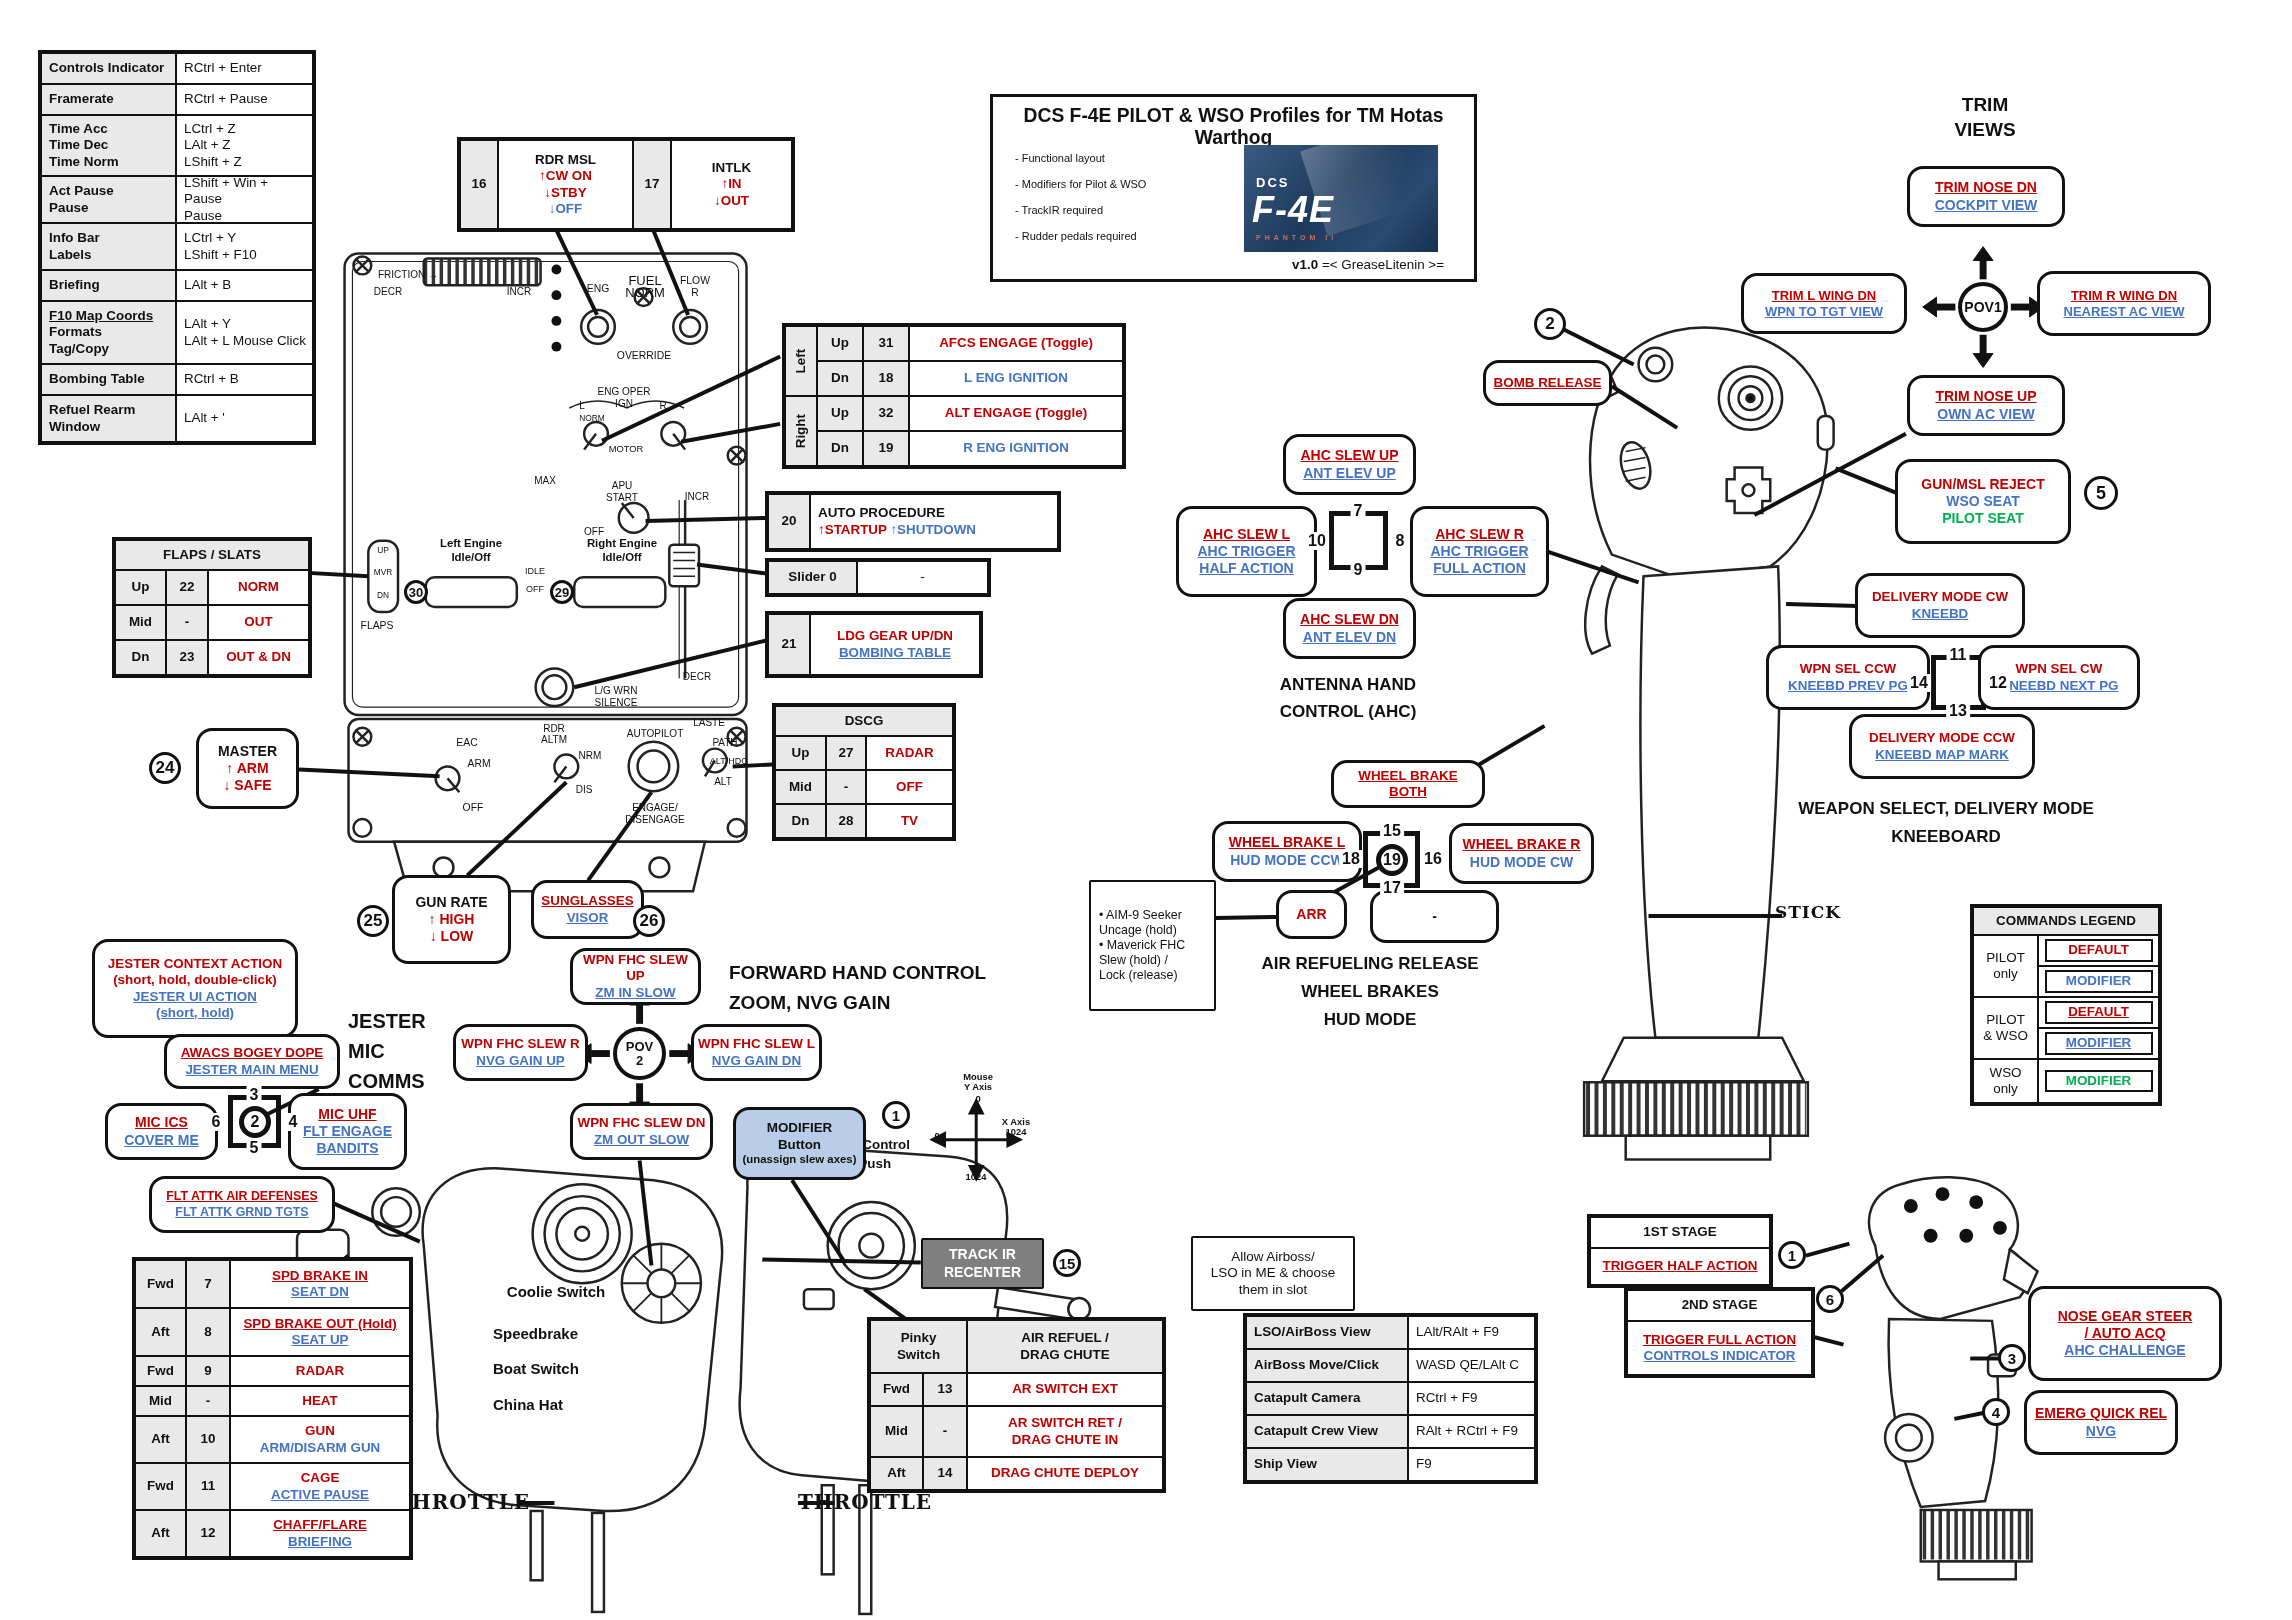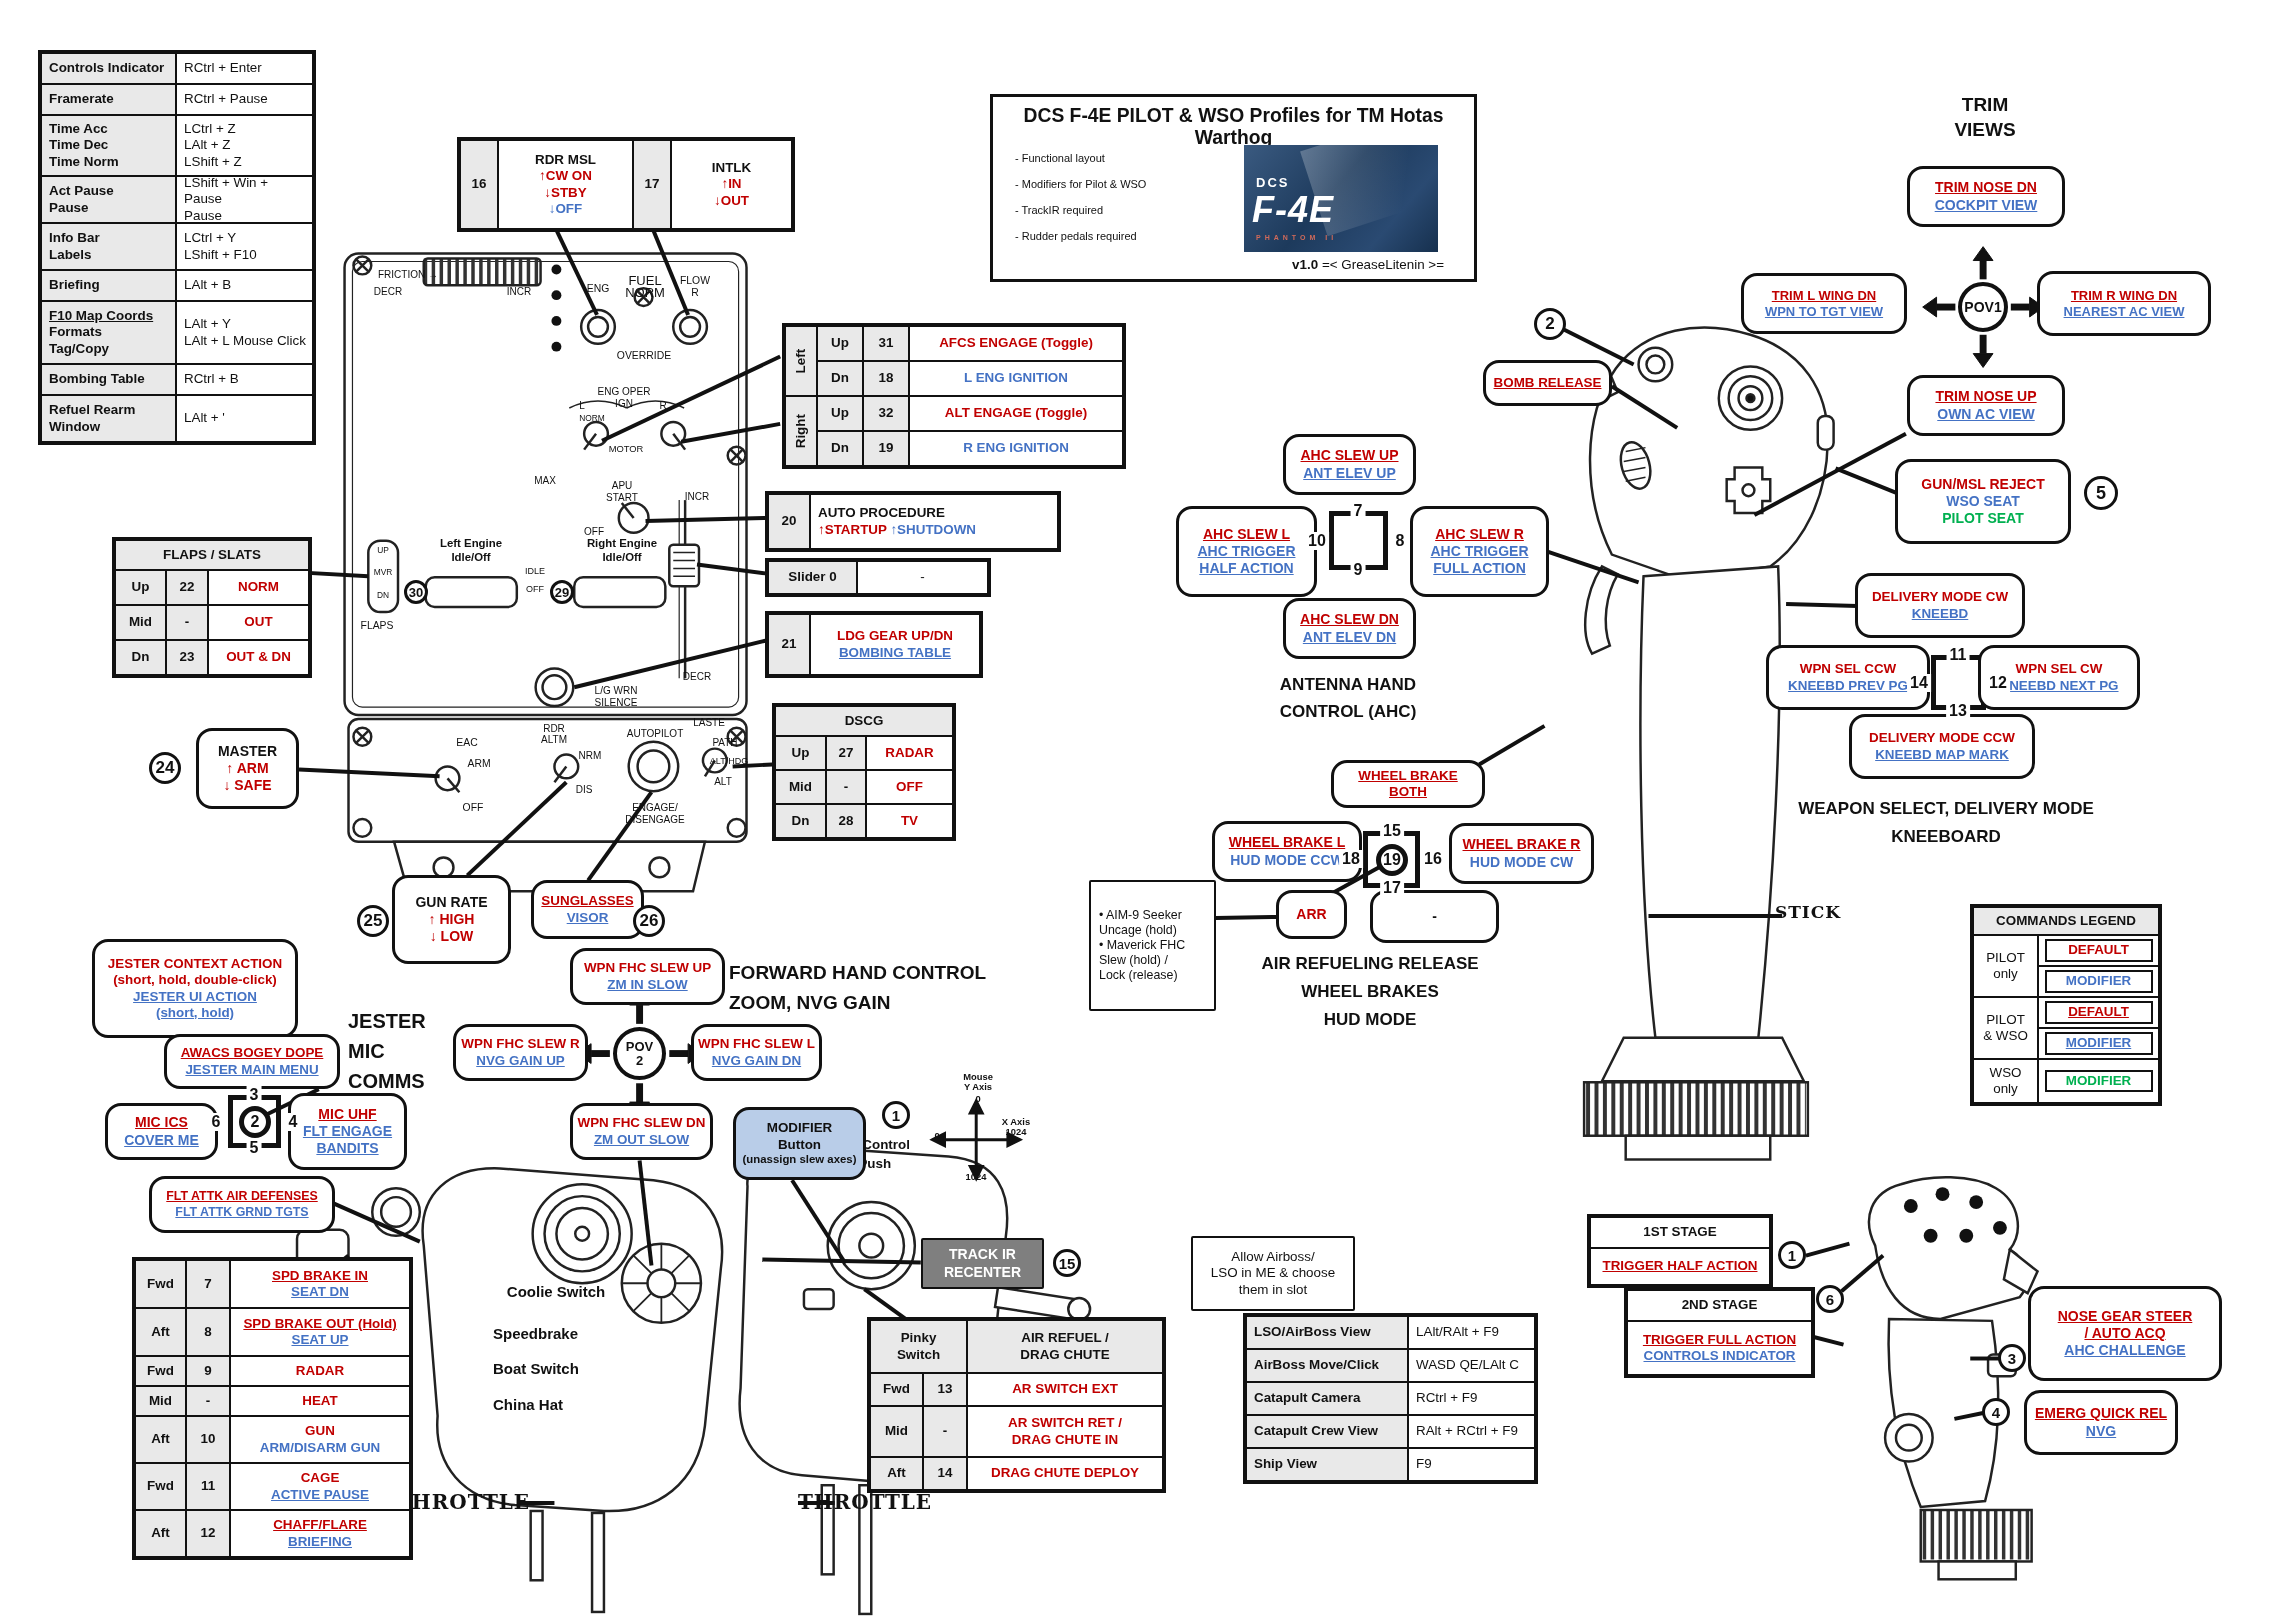--- a/index.html
+++ b/index.html
@@ -313,21 +313,21 @@
       </div>
       <div class="co" style="left: 288px; top: 1093px; width: 119px; height: 77px;">
         <span class="ln ru">MIC UHF</span>
         <span class="ln blu">FLT ENGAGE</span>
         <span class="ln blu">BANDITS</span>
       </div>
       <div class="co" style="left: 149px; top: 1176px; width: 186px; height: 57px; font-size: 12.4px;">
         <span class="ln ru">FLT ATTK AIR DEFENSES</span>
         <span class="ln blu">FLT ATTK GRND TGTS</span>
       </div>
-      <div class="co" style="left: 570px; top: 948px; width: 155px; height: 57px; font-size: 13.4px;">
+      <div class="co" style="left: 570px; top: 948px; width: 131px; height: 57px; font-size: 13.4px;">
         <span class="ln r">WPN FHC SLEW UP</span>
         <span class="ln blu">ZM IN SLOW</span>
       </div>
       <div class="co" style="left: 453px; top: 1024px; width: 135px; height: 57px; font-size: 13.4px;">
         <span class="ln r">WPN FHC SLEW R</span>
         <span class="ln blu">NVG GAIN UP</span>
       </div>
       <div class="co" style="left: 691px; top: 1024px; width: 131px; height: 57px; font-size: 13.4px;">
         <span class="ln r">WPN FHC SLEW L</span>
         <span class="ln blu">NVG GAIN DN</span>

